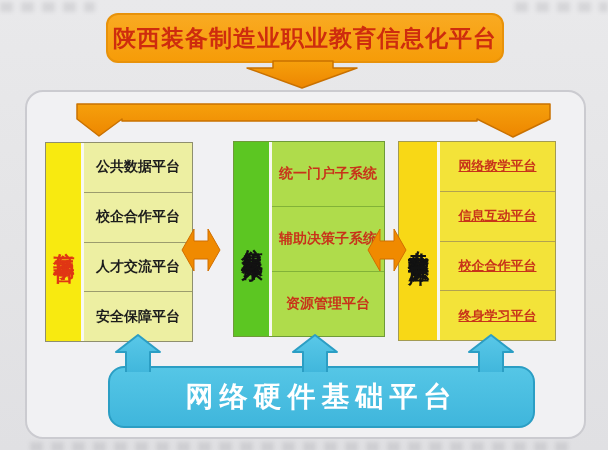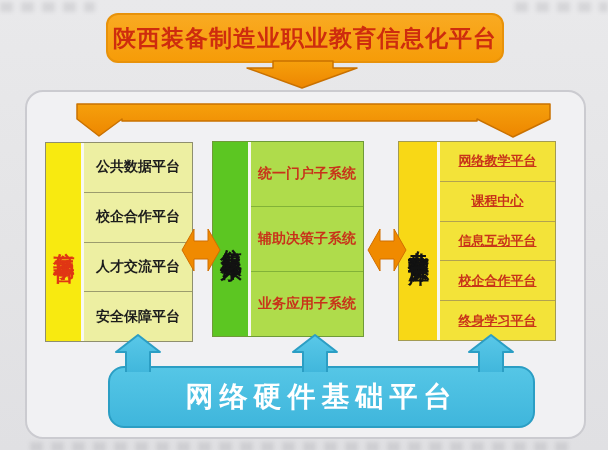--- a/index.html
+++ b/index.html
@@ -27,21 +27,21 @@
     background:linear-gradient(180deg,#f9aa22,#f69c08);
     border:2px solid #e8920a;box-sizing:border-box;
     display:flex;align-items:center;justify-content:center;z-index:2;
   }
   .banner span{
     color:#ce2c0e;font-size:23px;font-weight:bold;letter-spacing:1px;white-space:nowrap;
   }
   
   .col{display:flex;box-sizing:border-box;z-index:2;border:1px solid #8f8f6e;}
   .col-left {left:45px; top:142px;width:148px;height:200px;}
-  .col-mid  {left:212px;top:141px;width:152px;height:196px;border-color:#6f9a38;}
+  .col-mid  {left:233px;top:141px;width:152px;height:196px;border-color:#6f9a38;}
   .col-right{left:398px;top:141px;width:158px;height:200px;border-color:#a39b52;}
   .strip{
     display:flex;align-items:center;justify-content:center;
     writing-mode:vertical-rl;text-orientation:upright;
     font-weight:bold;font-size:21px;line-height:1;letter-spacing:2px;
     flex:0 0 35px;
   }
   .col-right .strip{flex:0 0 38px;}
   .strip-left {background:#f8ea10;color:#e03614;}
   .strip-mid  {background:#5cc622;color:#121212;}
@@ -94,30 +94,29 @@
     <div class="cell">安全保障平台</div>
   </div>
 </div>
 
 <div class="abs col col-mid">
   <div class="strip strip-mid">信息化服务体系</div>
   <div class="gap"></div>
   <div class="cells cells-mid">
     <div class="cell">统一门户子系统</div>
     <div class="cell">辅助决策子系统</div>
-    <div class="cell">业务应用子系统</div>
+    <div class="cell">资源管理平台</div>
   </div>
 </div>
 
 <div class="abs col col-right">
   <div class="strip strip-right">专业教学资源库</div>
   <div class="gap"></div>
   <div class="cells cells-right">
     <div class="cell">网络教学平台</div>
-    <div class="cell">课程中心</div>
     <div class="cell">信息互动平台</div>
     <div class="cell">校企合作平台</div>
     <div class="cell">终身学习平台</div>
   </div>
 </div>
 
 <div class="abs basebar">
   <span>网络硬件基础平台</span>
 </div>
 

